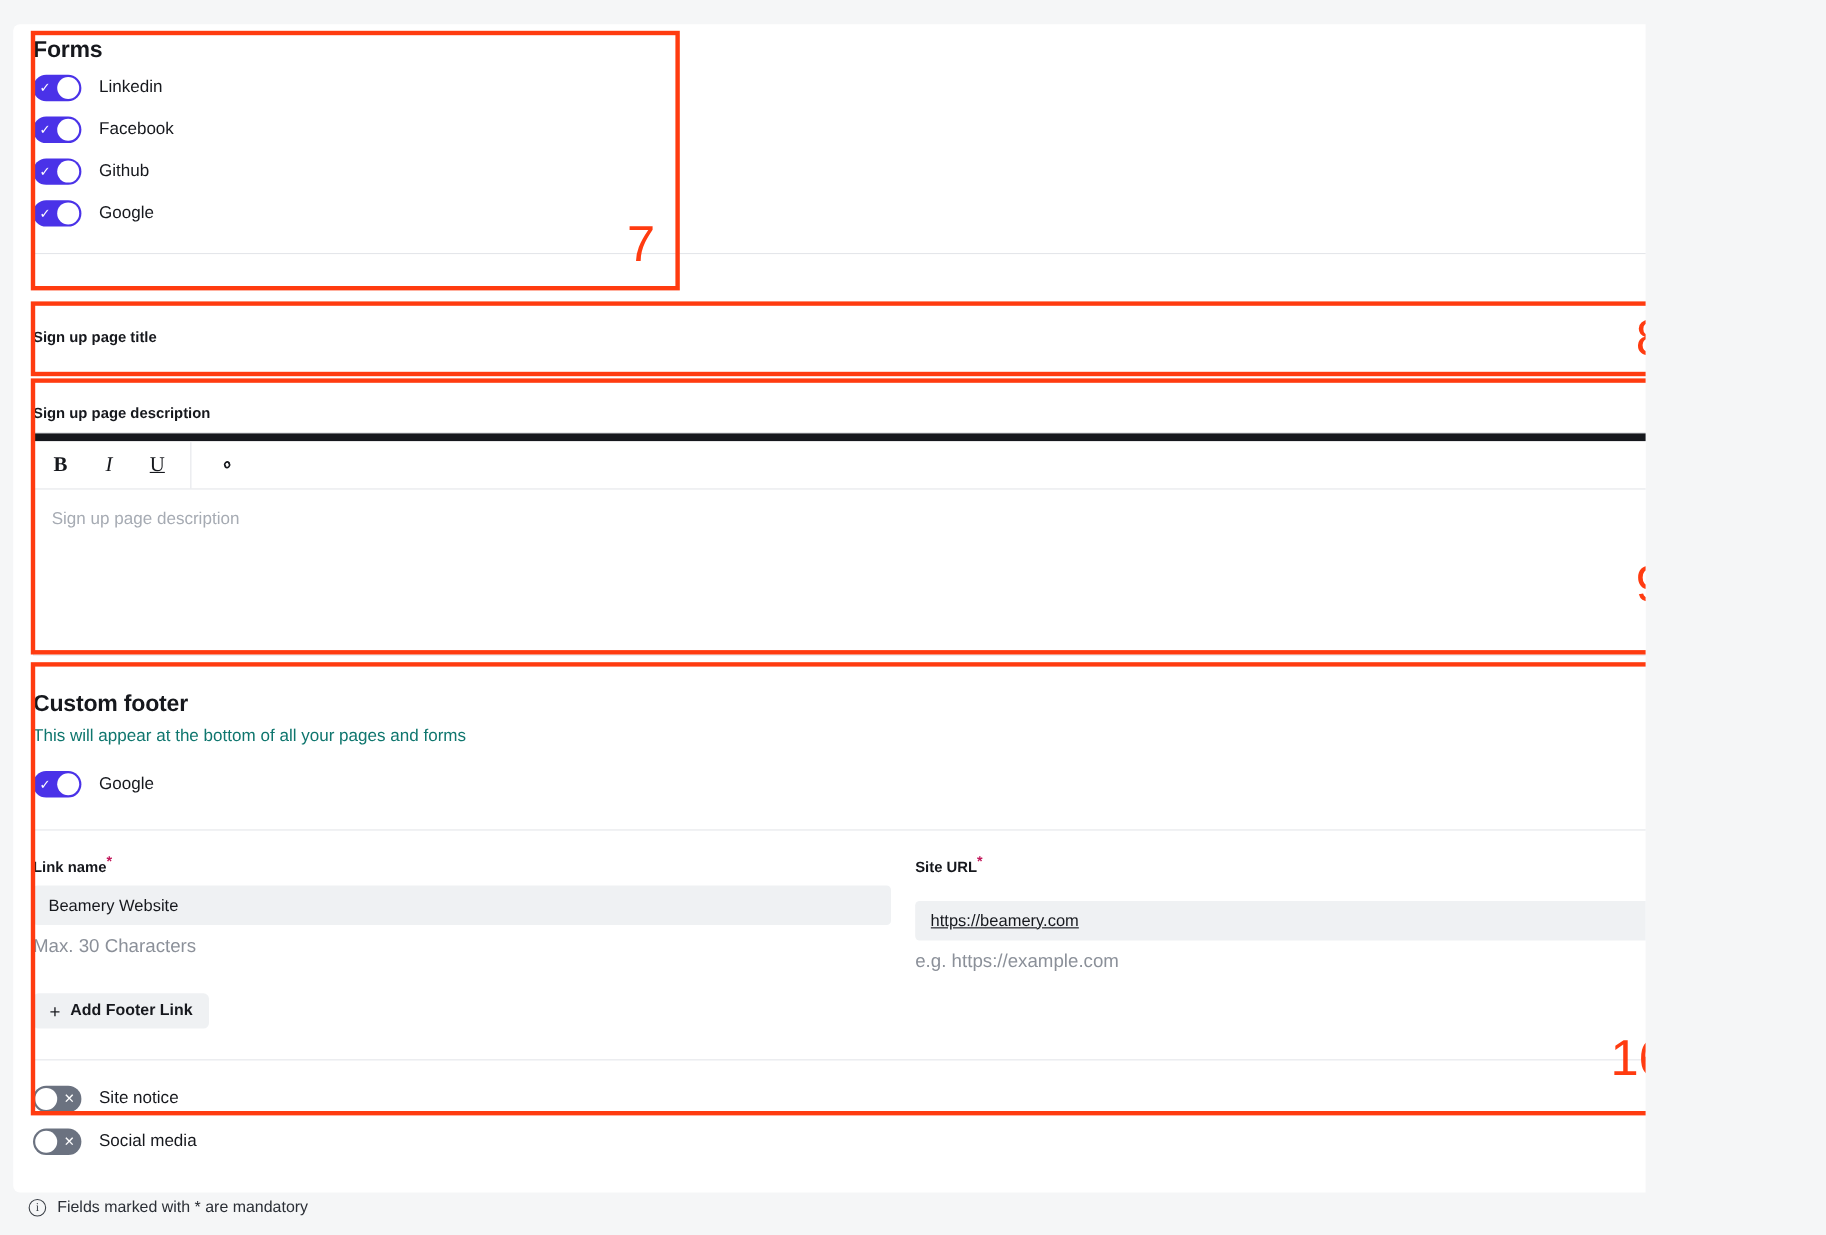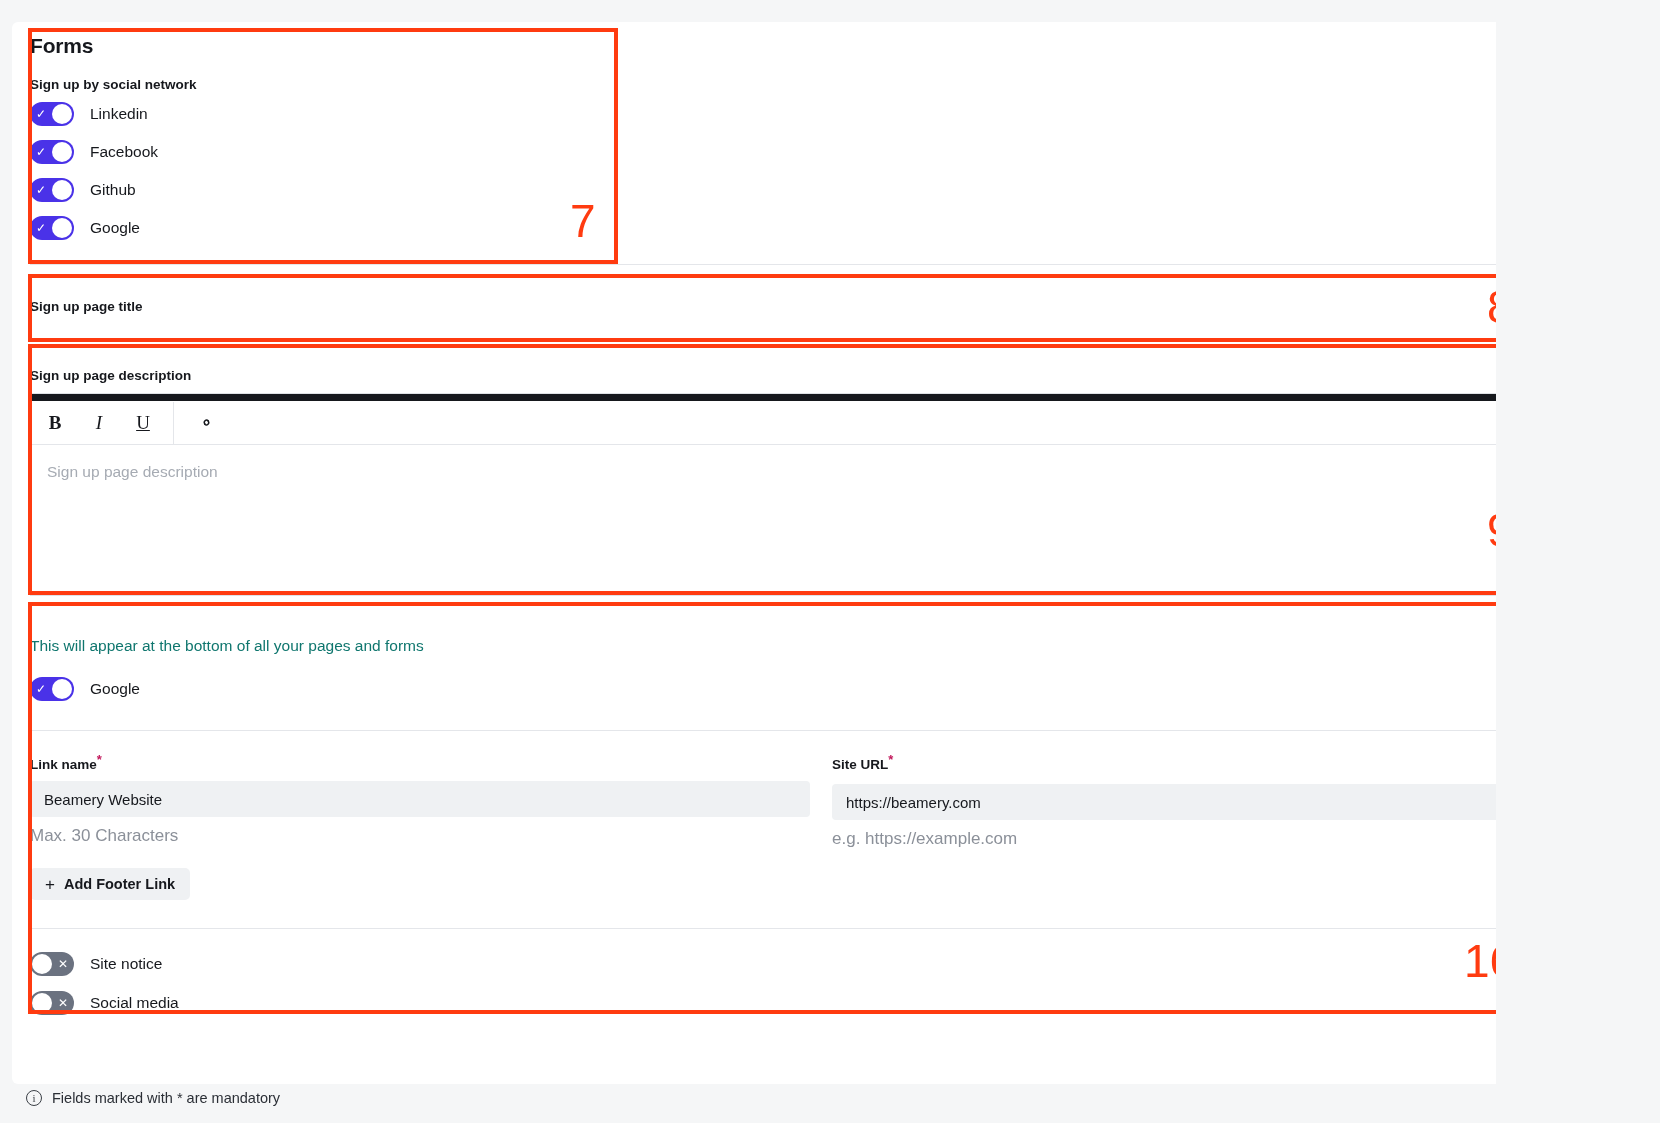--- a/index.html
+++ b/index.html
@@ -219,21 +219,20 @@
 </style>
 </head>
 <body>
 
 <div class="page">
   <div class="canvas">
 
     <div class="section" style="left:18px; top:12px; width:1600px;">
       <div class="sec-title">Forms</div>
 
-      <div class="field-label" style="margin-top:19px;">Sign up by social network</div>
 
       <div style="margin-top:8px;">
         <div class="toggle-row" style="margin-top:4px;">
           <div class="switch on">
             <span class="mark">✓</span>
             <span class="knob"></span>
           </div>
           <span class="toggle-label">Linkedin</span>
         </div>
 
@@ -284,20 +283,21 @@
               <path d="M14.5 9.5 A3.2 3.2 0 1 0 9.9 14.1"></path>
               <path d="M9.5 14.5 A3.2 3.2 0 1 0 14.1 9.9"></path>
             </svg>
           </div>
         </div>
         <div class="editor-body">Sign up page description</div>
       </div>
     </div>
 
     <div class="section" style="left:18px; top:606px; width:1582px;">
+      <div class="sec-title">Custom footer</div>
       <div class="sec-sub">This will appear at the bottom of all your pages and forms</div>
 
       <div class="toggle-row" style="margin-top:20px;">
         <div class="switch on">
           <span class="mark">✓</span>
           <span class="knob"></span>
         </div>
         <span class="toggle-label">Google</span>
       </div>
 
@@ -309,21 +309,21 @@
             <span>Link name</span><span class="req-star">*</span>
           </div>
           <input class="text-input" type="text" style="margin-top: 9px;" value="Beamery Website">
           <div class="helper" style="margin-top:9px;">Max. 30 Characters</div>
         </div>
 
         <div class="col">
           <div class="field-label">
             <span>Site URL</span><span class="req-star">*</span>
           </div>
-          <input class="text-input" type="text" style="margin-top: 12px;" value="https://beamery.com">
+          <input class="text-input" type="text" style="margin-top: 23px; text-decoration: underline;" value="https://beamery.com">
           <div class="helper" style="margin-top:9px;">e.g. https://example.com</div>
         </div>
       </div>
 
       <button class="btn-secondary" style="margin-top:19px;">
         <span class="plus-icon">+</span>
         <span>Add Footer Link</span>
       </button>
 
       <div class="hr" style="margin-top:28px;"></div>

